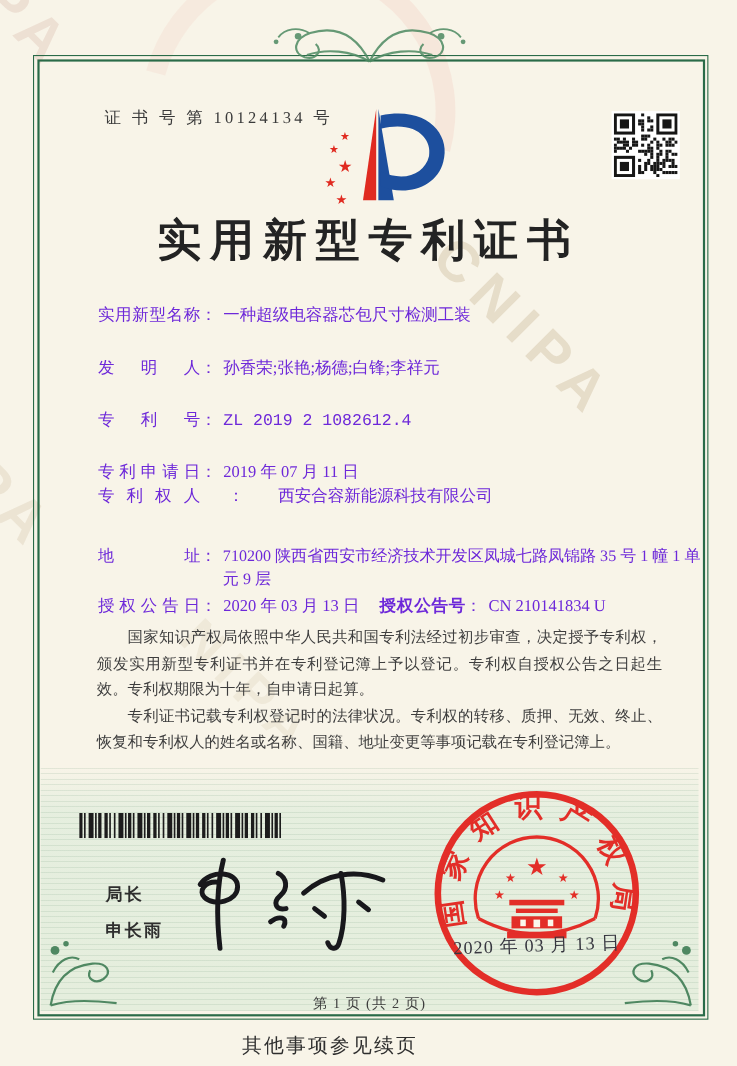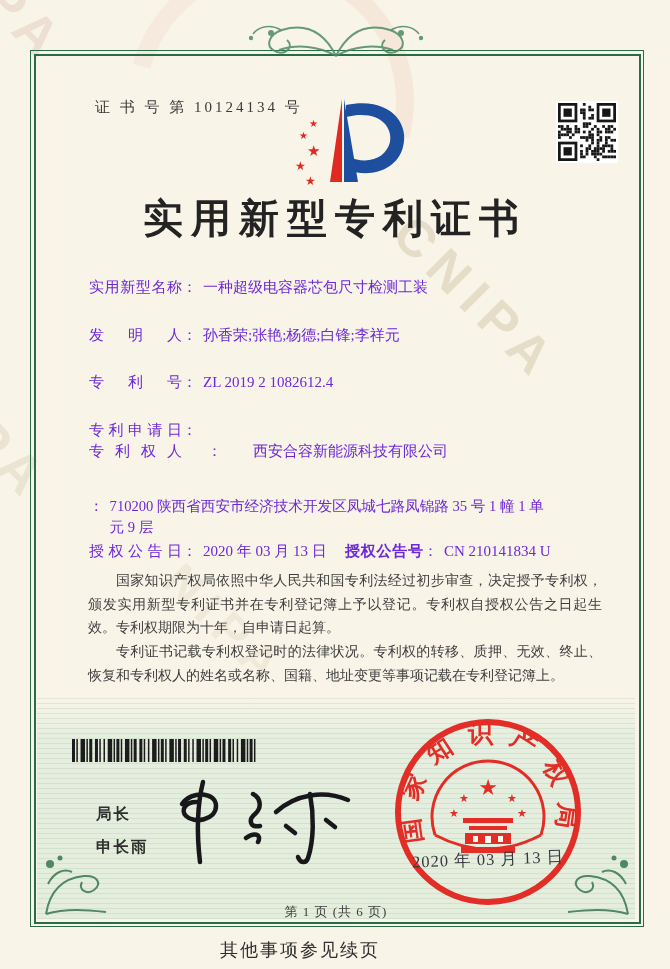--- a/index.html
+++ b/index.html
@@ -35,21 +35,21 @@
   .qr{position:absolute;left:556px;top:101px;z-index:3;background:#fff;padding:2px;}
   .title{position:absolute;left:0;top:191px;width:670px;text-align:center;
       font-size:40px;font-weight:600;letter-spacing:8px;color:#232323;z-index:3;}
   
   .row{position:absolute;left:89px;display:flex;font-size:15px;color:#6d28d9;z-index:3;line-height:21px;}
   .flabel{width:93px;flex:none;text-align:justify;text-align-last:justify;}
   .fcolon{flex:none;margin:0 6px 0 0;}
   .fvalue{flex:1;}
   .r1{top:277px;width:520px;}
   .r2{top:325px;width:520px;}
-  .r3{top:372px;width:520px;}
+  .r3{top:372px;width:520px;font-family:Liberation Mono, monospace;}
   .r4{top:420px;width:520px;}
   .r5{top:441px;width:520px;gap:25px;}
   .r6{top:496px;width:560px;font-size:14.6px;}
   .r6 .fvalue{max-width:446px;}
   .r7{top:541px;width:250px;}
   .r8{top:541px;left:345px;width:260px;}
   .r8 .flabel{width:78px;font-weight:bold;}
   
   .para{position:absolute;left:88px;width:514px;font-size:14px;line-height:23.5px;
       text-align:justify;text-indent:2em;color:#3e3e3e;z-index:3;}
@@ -274,27 +274,29 @@
     <span class="fvalue">孙香荣;张艳;杨德;白锋;李祥元</span>
 </div>
 <div class="row r3">
   <span class="flabel">专利号</span>
     <span class="fcolon">：</span>
     <span class="fvalue">ZL 2019 2 1082612.4</span>
 </div>
 <div class="row r4">
   <span class="flabel">专利申请日</span>
     <span class="fcolon">：</span>
+    <span class="fvalue">2019 年 07 月 11 日</span>
 </div>
 <div class="row r5">
   <span class="flabel">专利权人</span>
     <span class="fcolon">：</span>
     <span class="fvalue">西安合容新能源科技有限公司</span>
 </div>
 <div class="row r6">
+  <span class="flabel">地址</span>
     <span class="fcolon">：</span>
     <span class="fvalue">710200 陕西省西安市经济技术开发区凤城七路凤锦路 35 号 1 幢 1 单元 9 层</span>
 </div>
 <div class="row r7">
   <span class="flabel">授权公告日</span>
     <span class="fcolon">：</span>
     <span class="fvalue">2020 年 03 月 13 日</span>
 </div>
 <div class="row r8">
   <span class="flabel">授权公告号</span>
@@ -390,14 +392,14 @@
     </g>
     <g fill="#fdf9ee">
       <rect x="82" y="121" width="5" height="6"></rect>
       <rect x="94" y="121" width="6" height="7"></rect>
       <rect x="107" y="121" width="5" height="6"></rect>
     </g>
   </g>
 </svg>
 <div class="sealdate">2020 年 03 月 13 日</div>
 
-<div class="pagefooter">第 1 页 (共 6 页)</div>
+<div class="pagefooter">第 1 页 (共 2 页)</div>
 <div class="contnote">其他事项参见续页</div>
 
 </body></html>

